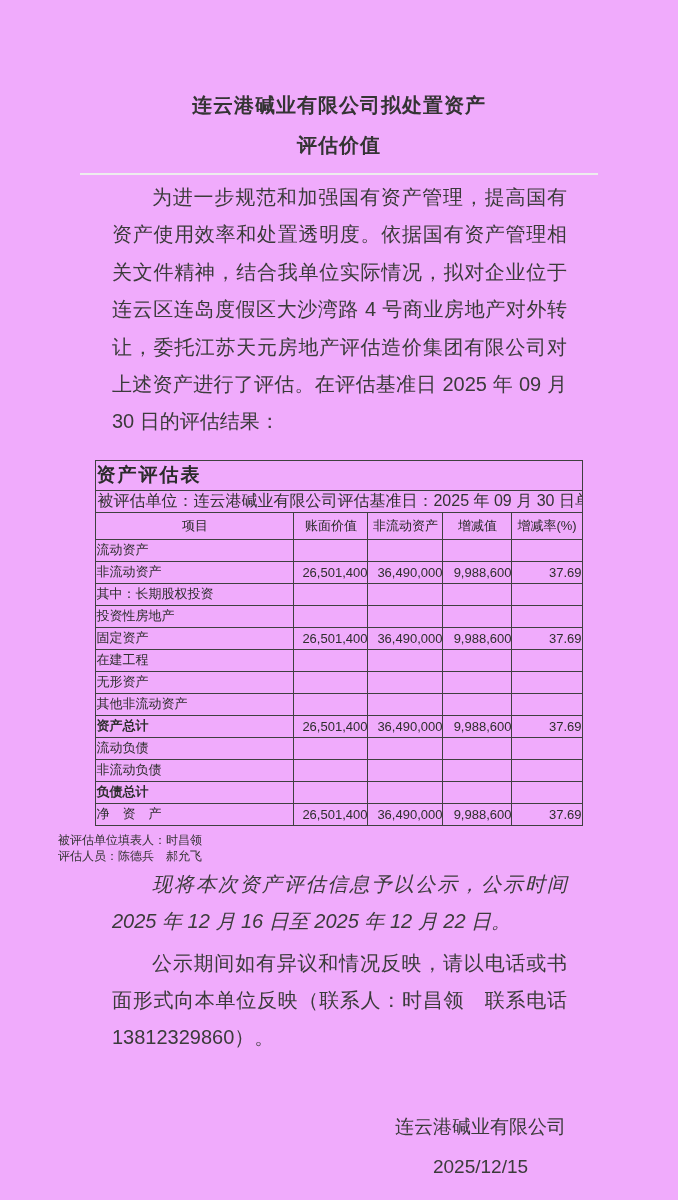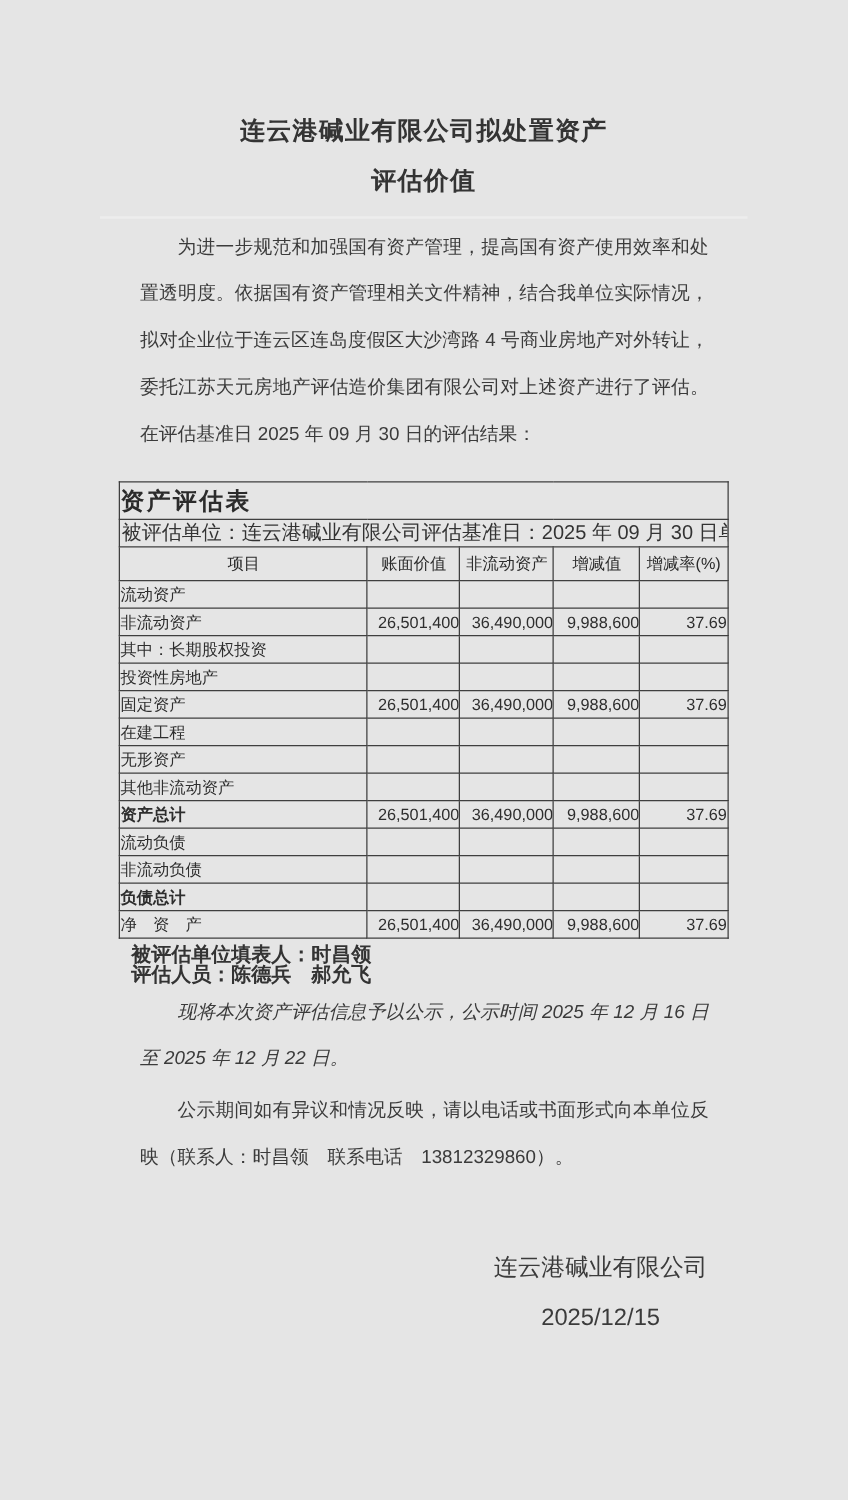--- a/index.html
+++ b/index.html
@@ -11,21 +11,21 @@
     width: 678px;
     height: 1200px;
     font-family: "Liberation Sans", "DejaVu Sans", sans-serif;
     color: #3a3a3a;
     overflow: hidden;
   }
   .page {
     position: relative;
     width: 678px;
     height: 1200px;
-    background: #e5e5e5;
+    background: #f0abfc;
   }
   .title-block {
     padding-top: 85px;
   }
   .doc-title {
     margin: 0;
     font-size: 20px;
     font-weight: 700;
     line-height: 40px;
     text-align: center;
@@ -33,21 +33,21 @@
     letter-spacing: 1px;
   }
   .divider {
     border: none;
     border-top: 2px solid #ededed;
     margin: 8px 80px 0 80px;
     height: 0;
   }
   .par {
     margin: 4px 111px 0 112px;
-    font-size: 15px;
+    font-size: 20px;
     line-height: 37.4px;
     text-align: justify;
     text-indent: 2em;
     color: #3b3b3b;
   }
   .appraisal-table {
     width: 486px;
     margin: 19px auto 0 auto;
     border-collapse: collapse;
     table-layout: fixed;
@@ -90,25 +90,24 @@
   .cell-item {
     text-align: left;
     padding-left: 5px;
   }
   .cell-num {
     text-align: right;
     padding-right: 5px;
   }
   tr.bold .cell-item { font-weight: 700; }
   .table-notes {
-    margin: 6px 0 0 105px;
-    font-size: 16px;
+    margin: 6px 0 0 58px;
+    font-size: 12px;
     line-height: 16px;
     color: #333333;
-    font-weight: bold;
   }
   .closing-1 { margin-top: 2px; font-style: italic; }
   .signature {
     margin: 50px 112px 0 auto;
     width: max-content;
     text-align: center;
     font-size: 19px;
     color: #3b3b3b;
   }
   .signature .sig-line { line-height: 40px; }

